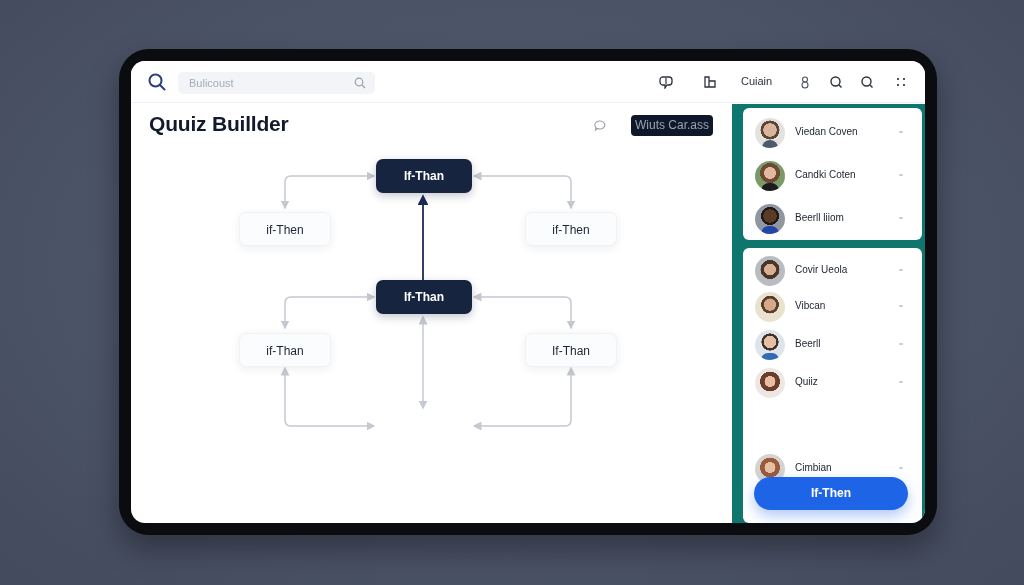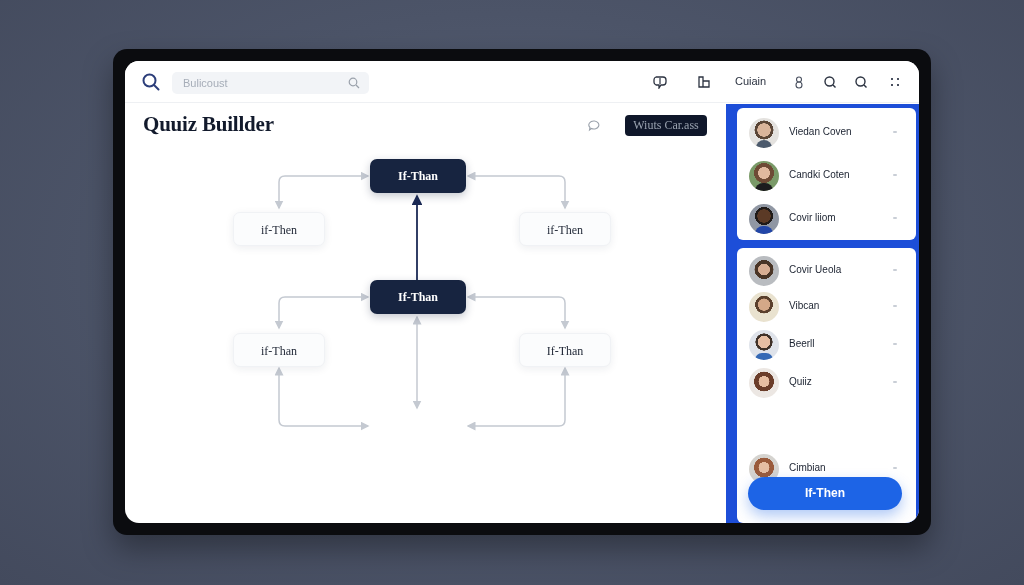--- a/index.html
+++ b/index.html
@@ -4,24 +4,24 @@
   <style>
     * { box-sizing: border-box; margin: 0; padding: 0; }
     html, body { width: 1024px; height: 585px; overflow: hidden; }
     body {
       background: radial-gradient(ellipse at 50% 45%, #5a6378 0%, #4c5468 55%, #434a5d 100%);
       font-family: "Liberation Sans", sans-serif;
       position: relative;
     }
     .device {
       position: absolute;
-      left: 113px; top: 49px;
+      left: 119px; top: 49px;
       width: 818px; height: 486px;
       background: #0b0c0f;
-      border-radius: 14px;
+      border-radius: 30px;
       box-shadow: 0 14px 30px rgba(0,0,0,0.35);
     }
     .screen {
       position: absolute;
       left: 12px; top: 12px;
       width: 794px; height: 462px;
       background: #ffffff;
       border-radius: 14px;
       overflow: hidden;
     }
@@ -40,21 +40,21 @@
     }
     .search-box .placeholder {
       position: absolute; left: 11px; top: 5px; font-size: 11px; color: #a6adb8;
     }
     .search-box .sicon { position: absolute; right: 9px; top: 5px; width: 12px; height: 12px; }
     .top-icon { position: absolute; top: 14px; width: 14px; height: 14px; }
     .top-label {
       position: absolute; left: 610px; top: 14px; font-size: 11px; color: #2b3240; text-align: right;
     }
     
-    .main { position: absolute; left: 0; top: 43px; width: 601px; height: 376px; font-family: Liberation Serif, serif; }
+    .main { position: absolute; left: 0; top: 43px; width: 601px; height: 376px; }
     .page-title {
       position: absolute; left: 18px; top: 8px; font-size: 21px; font-weight: 700;
       color: #121a2c; letter-spacing: -0.2px;
     }
     .chat-icon { position: absolute; left: 463px; top: 16px; width: 13px; height: 12px; }
     .canvas-chip {
       position: absolute; left: 500px; top: 11px; width: 82px; height: 21px;
       background: #0f172a; border-radius: 4px; font-size: 12px; color: #9aa3b0;
       text-align: center; line-height: 21px;
     }
@@ -75,21 +75,21 @@
       border: 1.5px solid #9aa1ab; border-radius: 4px;
     }
     .minus-box::after {
       content: ""; position: absolute; left: 6px; top: 6px; width: 6px; height: 1.5px; background: #9aa1ab;
     }
     .bottom-label { position: absolute; left: 55px; top: 13px; font-size: 12px; color: #a3aab4; }
     .bubble-icon { position: absolute; left: 564px; top: 12px; width: 14px; height: 16px; }
     
     .right {
       position: absolute; left: 601px; top: 43px; width: 193px; height: 419px;
-      background: #1d4ed8;
+      background: #0f766e;
       text-decoration: underline;
     }
     .card {
       position: absolute; left: 11px; background: #ffffff; border-radius: 6px;
       width: 179px;
     }
     .card1 { top: 4px; height: 132px; }
     .card2 { top: 144px; height: 275px; }
     .person {
       position: absolute; left: 12px; height: 30px; width: 160px;
@@ -213,21 +213,21 @@
           <div class="avatar" style="background:radial-gradient(circle at 50% 40%, #e0b99f 0 25%, #6e4a35 26% 42%, #7a9a68 43%)">
             <div style="position:absolute;left:6px;bottom:0;width:18px;height:8px;background:#1c1c1e;border-radius:8px 8px 0 0"></div>
           </div>
           <span class="pname">Candki Coten</span>
           <span class="pdot"></span>
         </div>
         <div class="person" style="top:96px">
           <div class="avatar" style="background:radial-gradient(circle at 50% 40%, #5b3a26 0 28%, #1f1a18 29% 38%, #9097a3 39%)">
             <div style="position:absolute;left:6px;bottom:0;width:18px;height:8px;background:#2246a8;border-radius:8px 8px 0 0"></div>
           </div>
-          <span class="pname">Covir liiom</span>
+          <span class="pname">Beerll liiom</span>
           <span class="pdot"></span>
         </div>
       </div>
 
       <div class="card card2">
         <div class="person" style="top:8px">
           <div class="avatar" style="background:radial-gradient(circle at 50% 45%, #d9ae92 0 26%, #4a3526 27% 42%, #b9bcc0 43%)"></div>
           <span class="pname">Covir Ueola</span>
           <span class="pdot"></span>
         </div>

